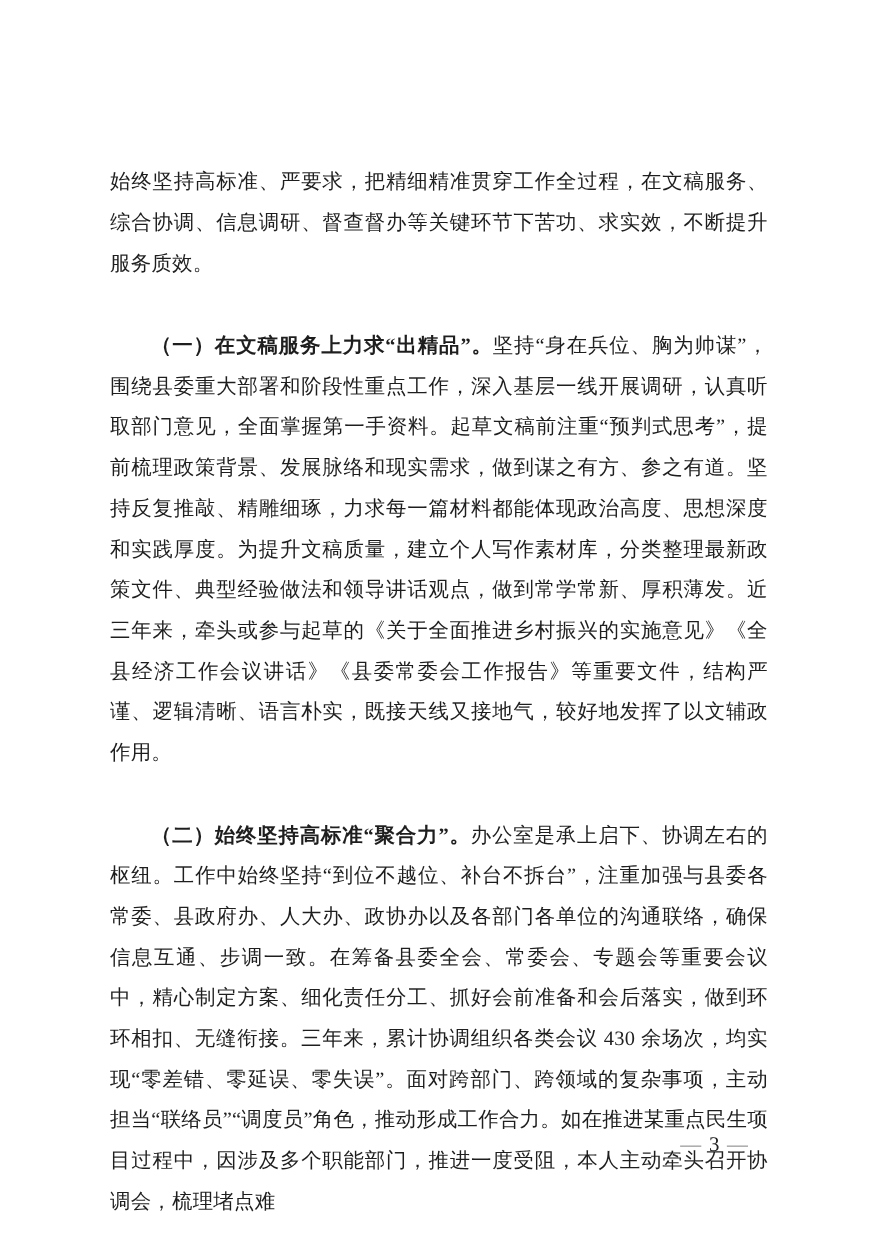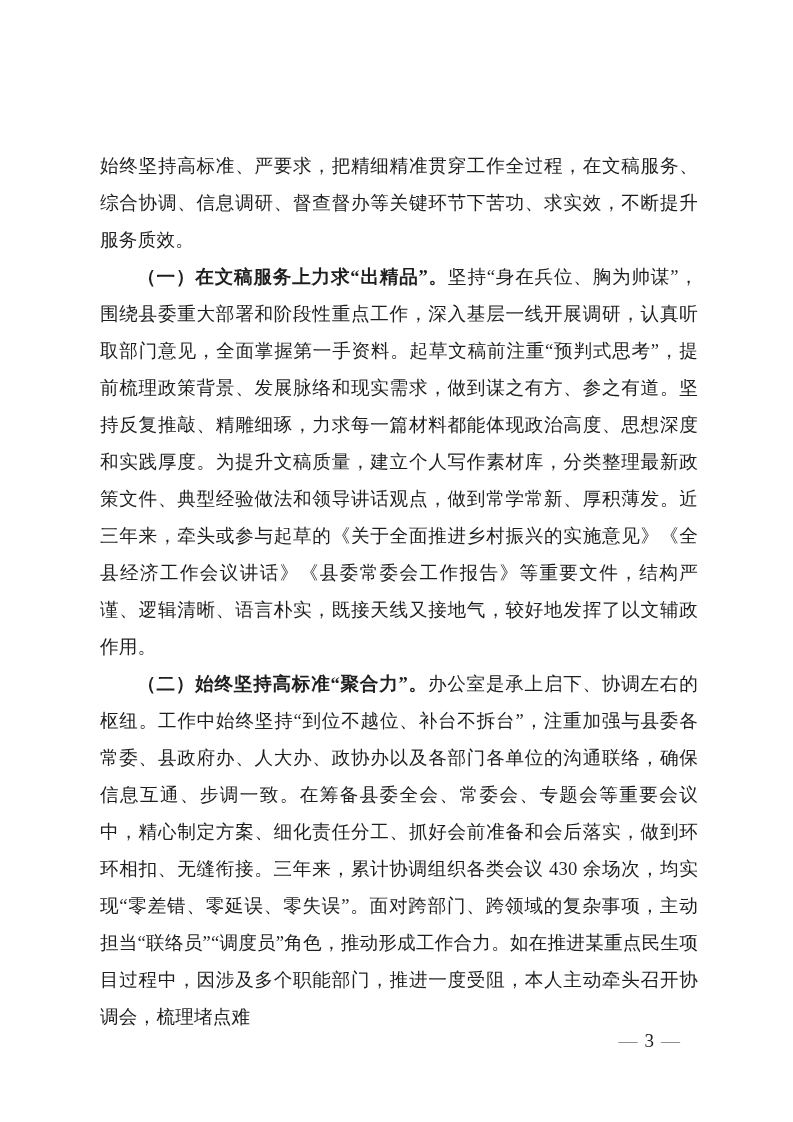--- a/index.html
+++ b/index.html
@@ -26,20 +26,21 @@
     line-height: 37px;
     text-align: justify;
     letter-spacing: 0.2px;
   }
   .para {
     margin: 0;
     padding: 0;
   }
   .para.indented {
     text-indent: 2em;
+    margin-top: 38px;
   }
   .run {
     font-weight: normal;
   }
   .run.bold {
     font-weight: bold;
   }
   .page-footer {
     position: absolute;
     top: 1030px;

